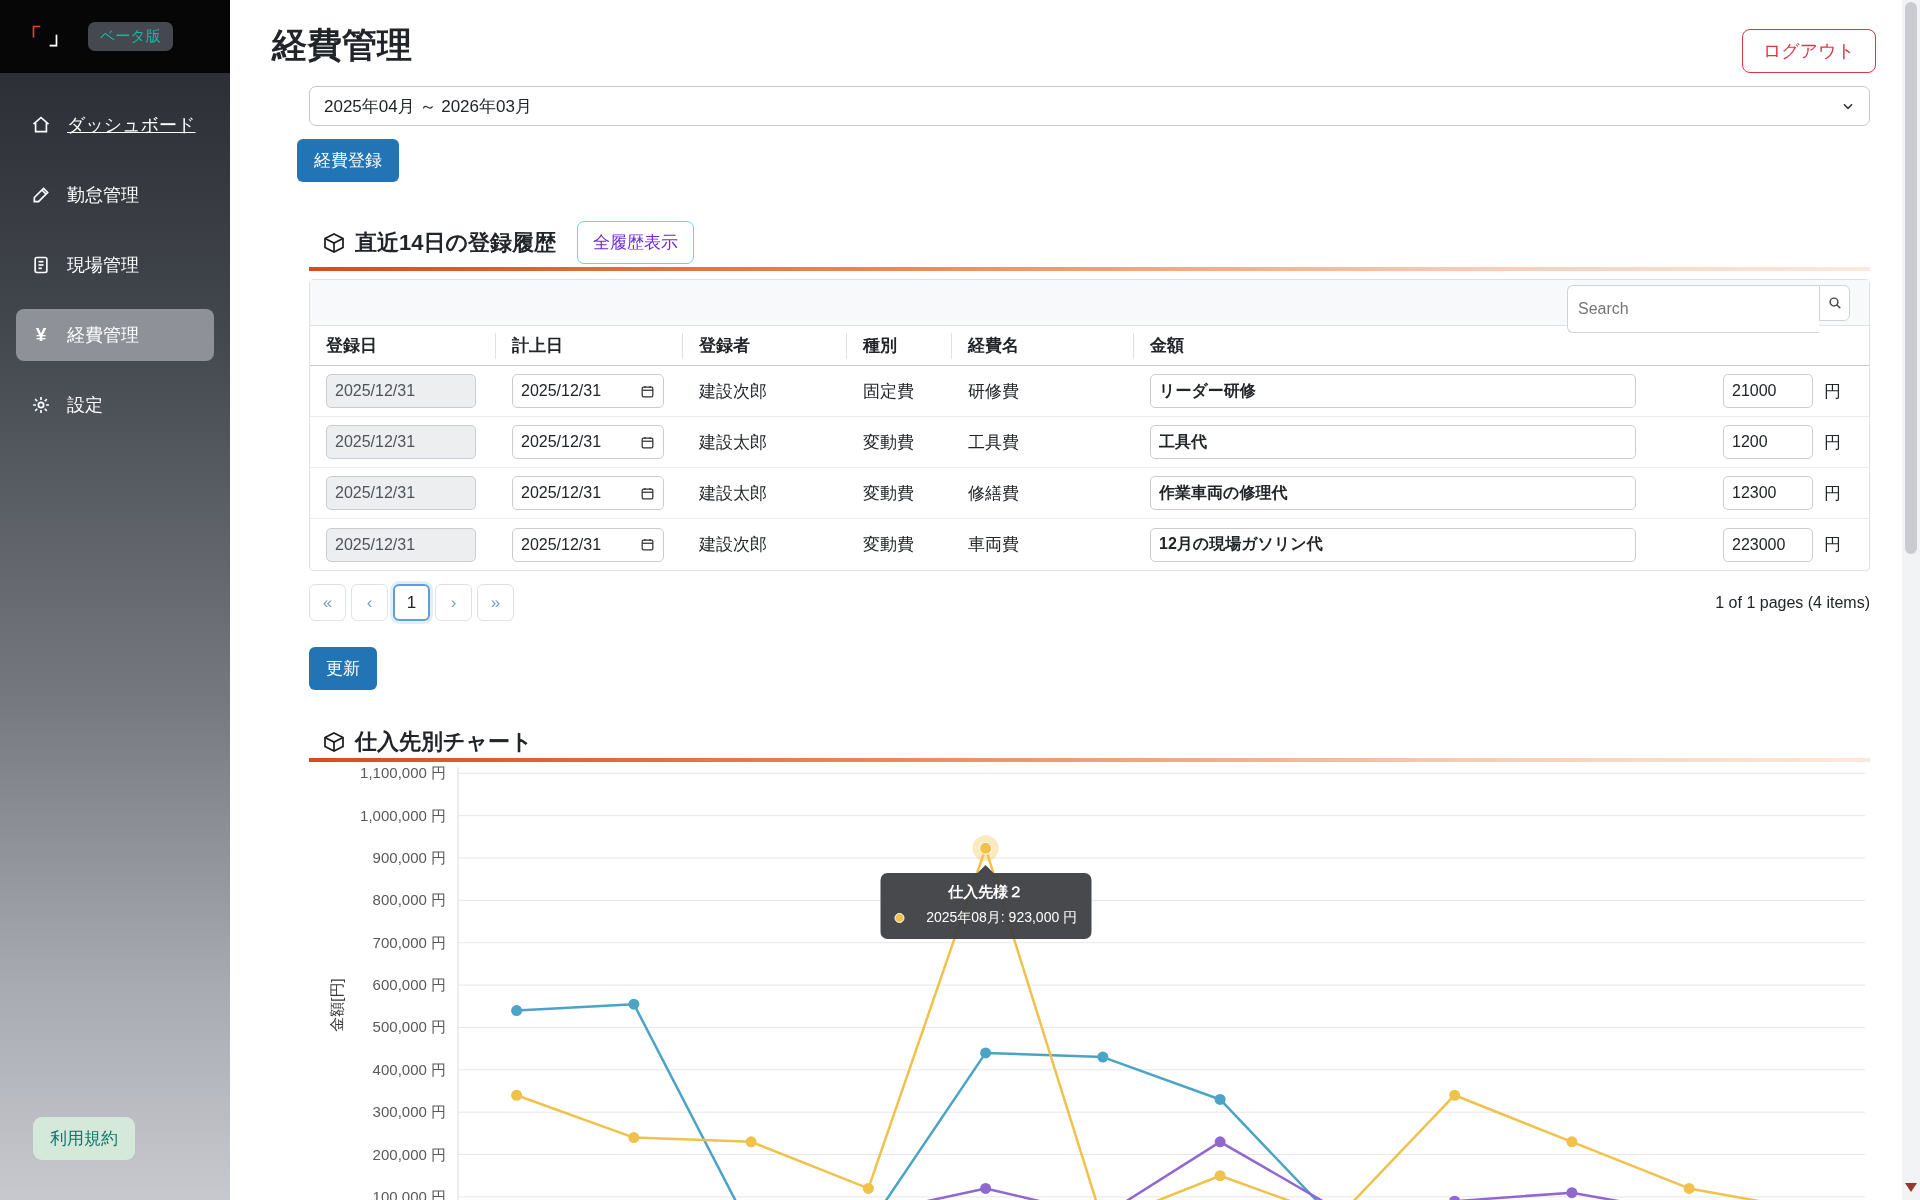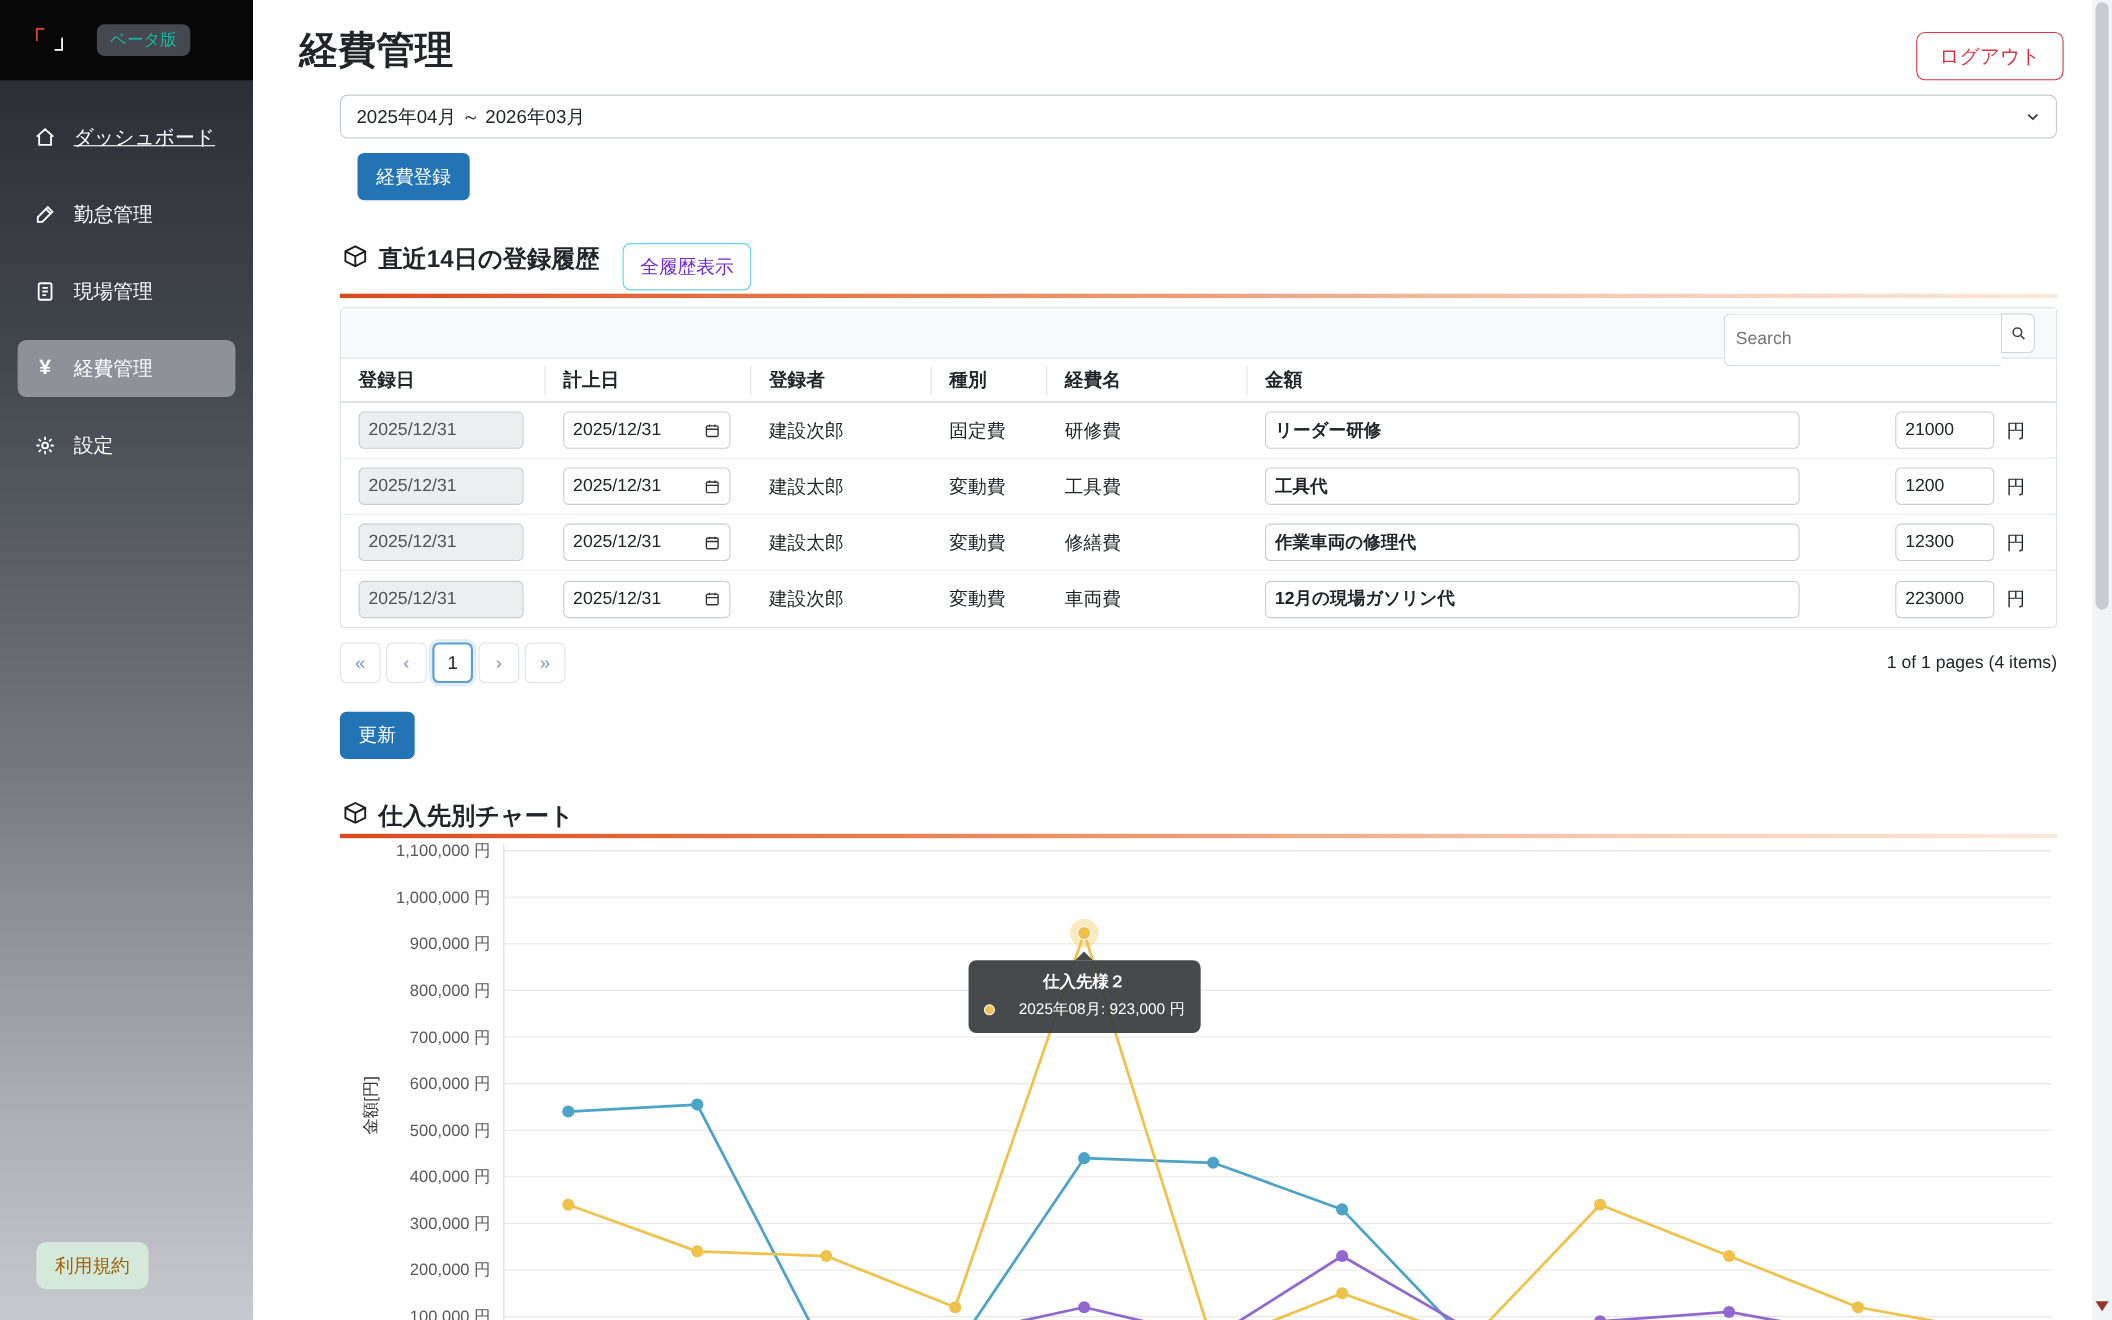--- a/index.html
+++ b/index.html
@@ -15,38 +15,38 @@
   .logo-close { color:#fff; font-size:22px; font-weight:bold; }
   .beta-badge { margin-left:12px; background:#45484e; color:#14b8a6; font-size:15px; padding:5px 12px; border-radius:7px; }
   .nav { padding-top:26px; }
   .nav-item { height:52px; margin:0 16px 18px 16px; padding-left:14px; display:flex; align-items:center; gap:15px;
     color:#fff; font-size:18px; border-radius:8px; cursor:pointer; }
   .nav-item.active { background:#8e9198; }
   .nav-icon { width:22px; height:22px; display:inline-flex; align-items:center; justify-content:center; color:#fff; }
   .nav-icon svg { width:20px; height:20px; }
   .yen-glyph { font-size:19px; font-weight:bold; color:#fff; }
   .nav-label.underlined { text-decoration:underline; }
-  .terms-btn { position:absolute; left:33px; bottom:28px; background:#d4e9d9; color:#a16207;
+  .terms-btn { position:absolute; left:33px; bottom:40px; background:#d4e9d9; color:#0f766e;
     border:none; border-radius:9px; padding:10px 17px; font-size:17px; cursor:pointer; font-family:inherit;text-align:right; }
 
   
   .main { position:absolute; left:230px; top:0; width:1690px; height:1200px; }
   .page-title { position:absolute; left:42px; top:22px; font-size:35px; font-weight:700; color:#212529; }
   .logout-btn { position:absolute; right:44px; top:29px; background:#fff; color:#dc3545; border:1px solid #dc3545;
     border-radius:8px; padding:9px 20px; font-size:18px; cursor:pointer; font-family:inherit; }
 
   .period-select { position:absolute; left:79px; top:86px; width:1561px; height:40px; border:1px solid #c3c9cf;
     border-radius:7px; display:flex; align-items:center; padding:0 14px; font-size:17px; cursor:pointer; background:#fff; justify-content:space-between; }
   .chev { width:14px; height:14px; color:#333; }
 
   .btn-blue { background:#2374b5; color:#fff; border:none; border-radius:6px; padding:10px 17px; font-size:17px; cursor:pointer; font-family:inherit; }
-  .register-btn { position:absolute; left:95px; top:139px; }
+  .register-btn { position:absolute; left:67px; top:139px; }
   .update-btn { position:absolute; left:79px; top:647px; }
 
-  .section-head { position:absolute; left:81px; display:flex; gap:9px; }
+  .section-head { position:absolute; left:92px; display:flex; align-items:center; gap:9px; }
   .section-head.s1 { top:221px; }
   .section-head.s2 { top:727px; }
   .box-icon { width:24px; height:24px; color:#1a1a1a; }
   .section-title { font-size:22px; font-weight:700; color:#212529; }
   .show-all-btn { margin-left:12px; background:#fff; border:1px solid #68d4ea; color:#6d28d9;
     border-radius:7px; padding:9px 15px; font-size:17px; cursor:pointer; font-family:inherit; }
 
   .orange-rule { position:absolute; left:79px; width:1561px; height:4px;
     background:linear-gradient(to right,#d94a1e 0%,#e98a5b 38%,#f6cdb6 75%,#fbe9de 100%); }
   .rule1 { top:267px; } .rule2 { top:758px; }

